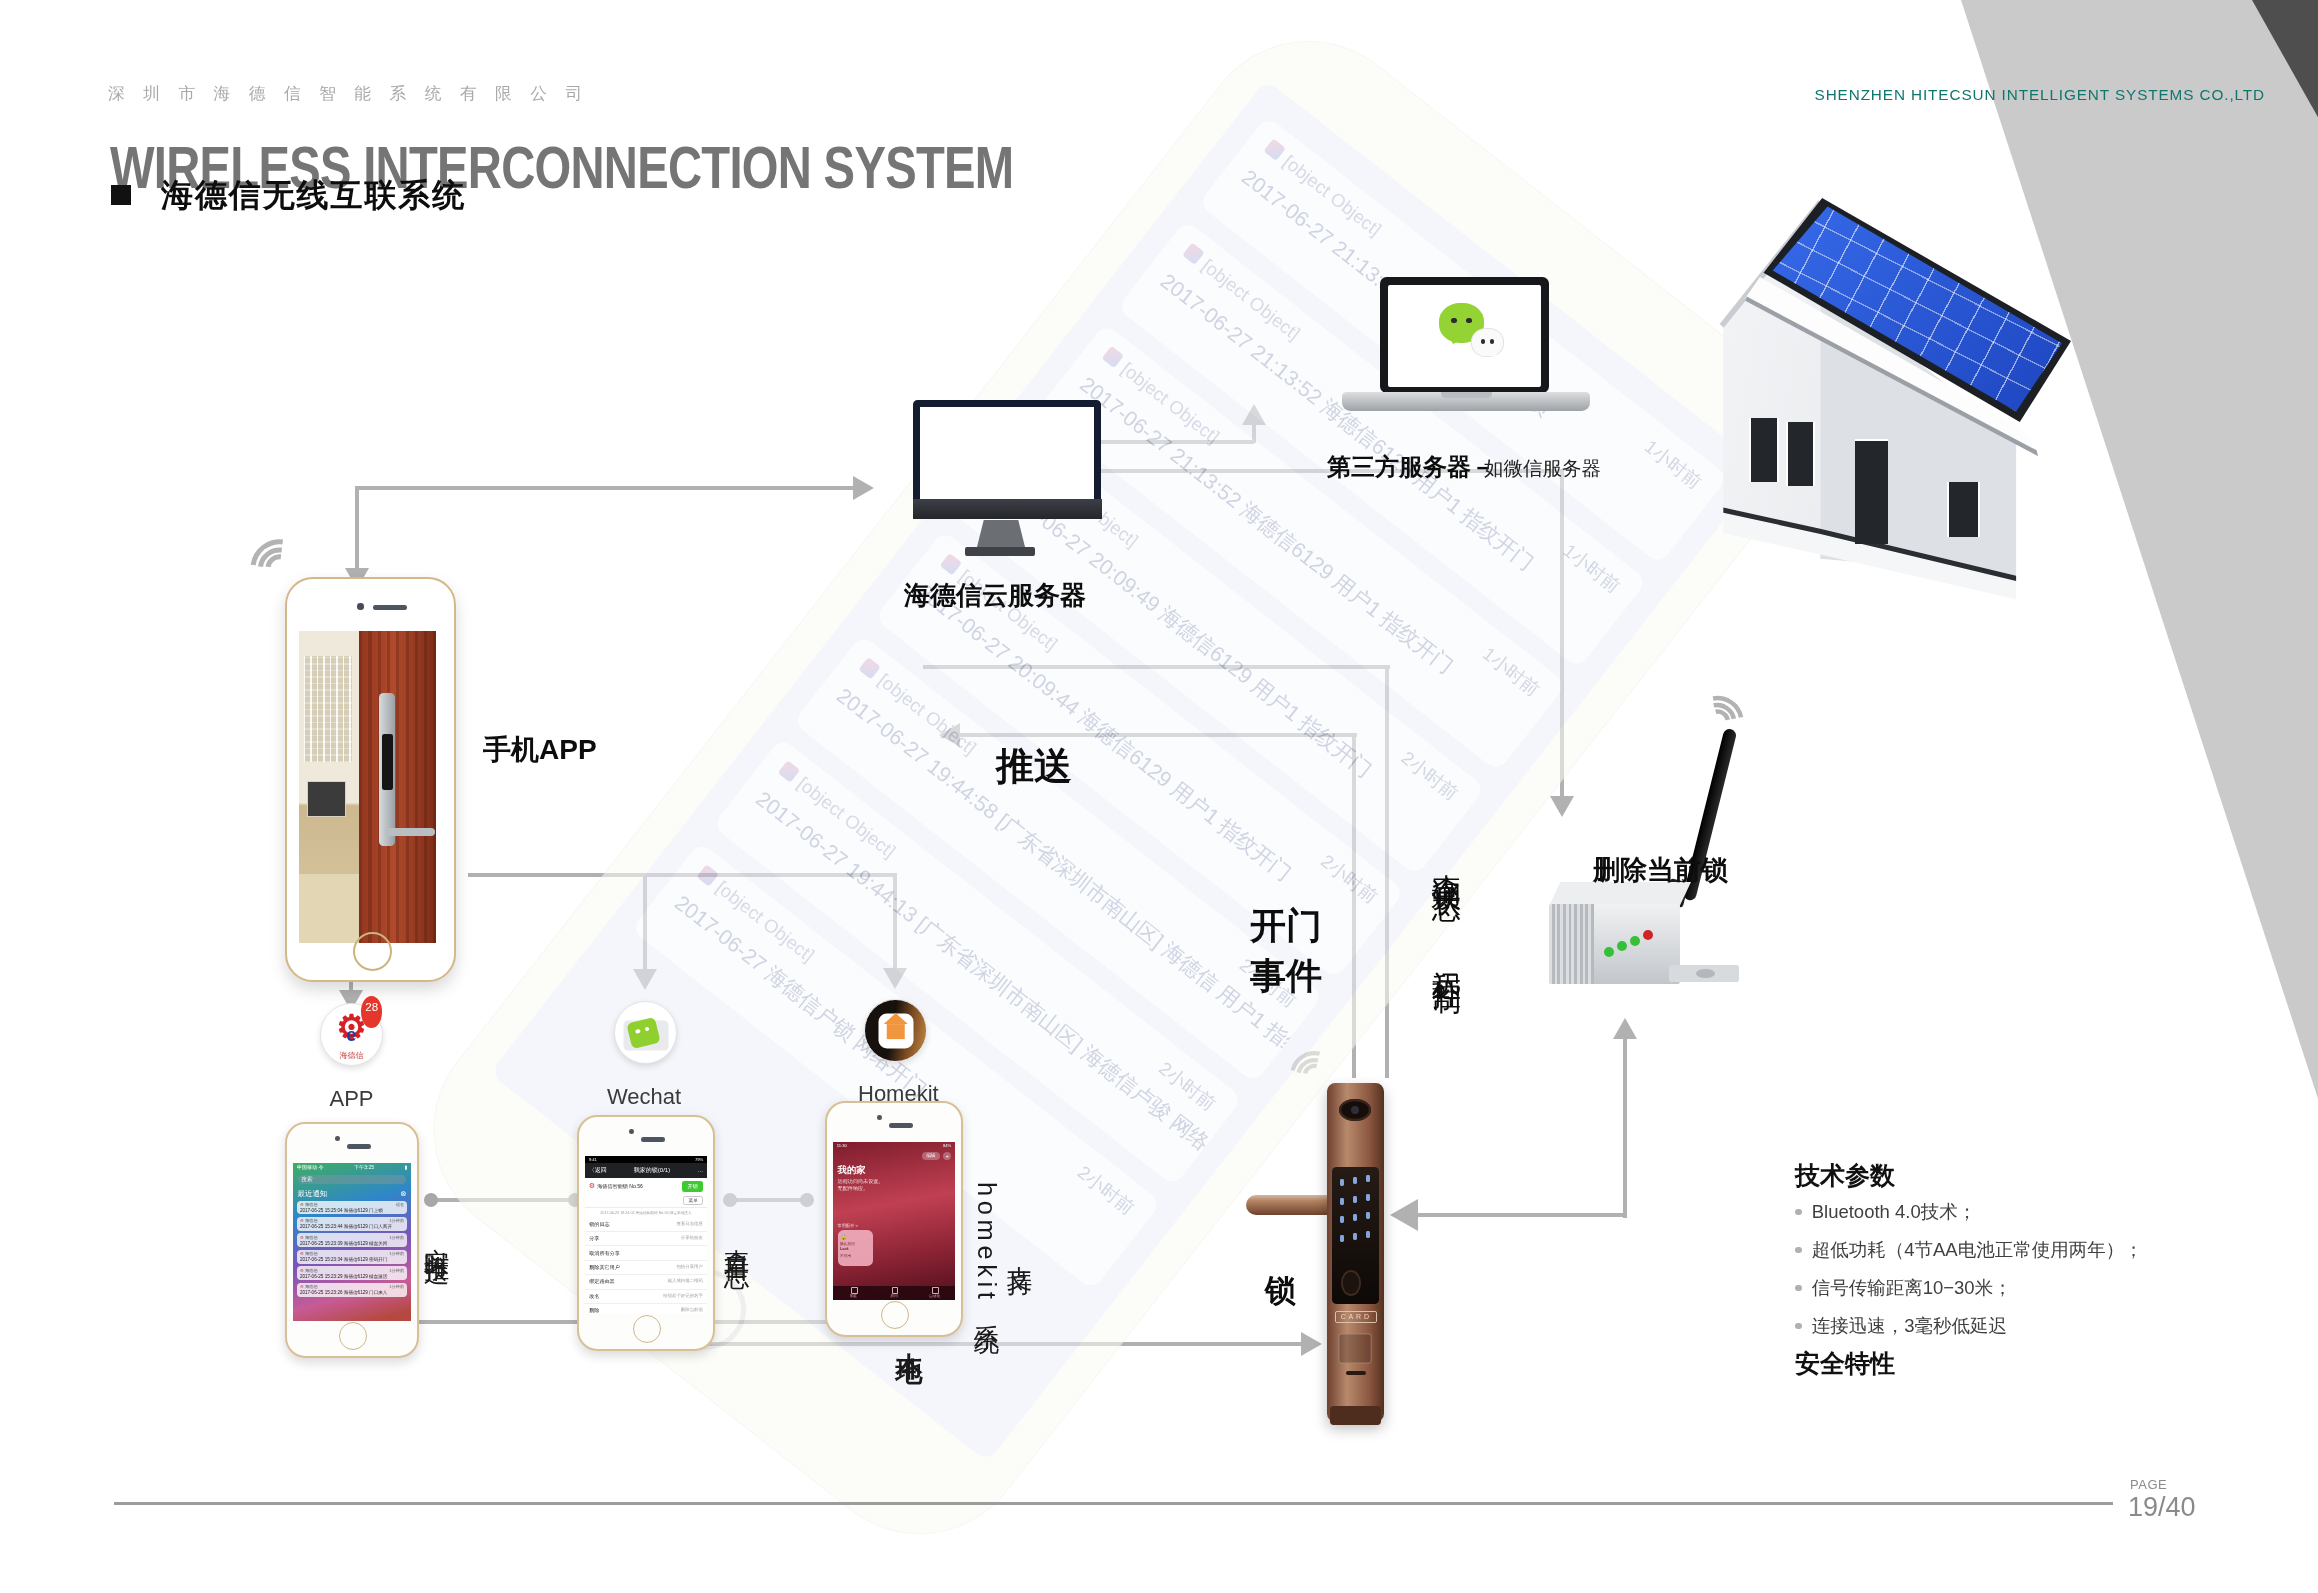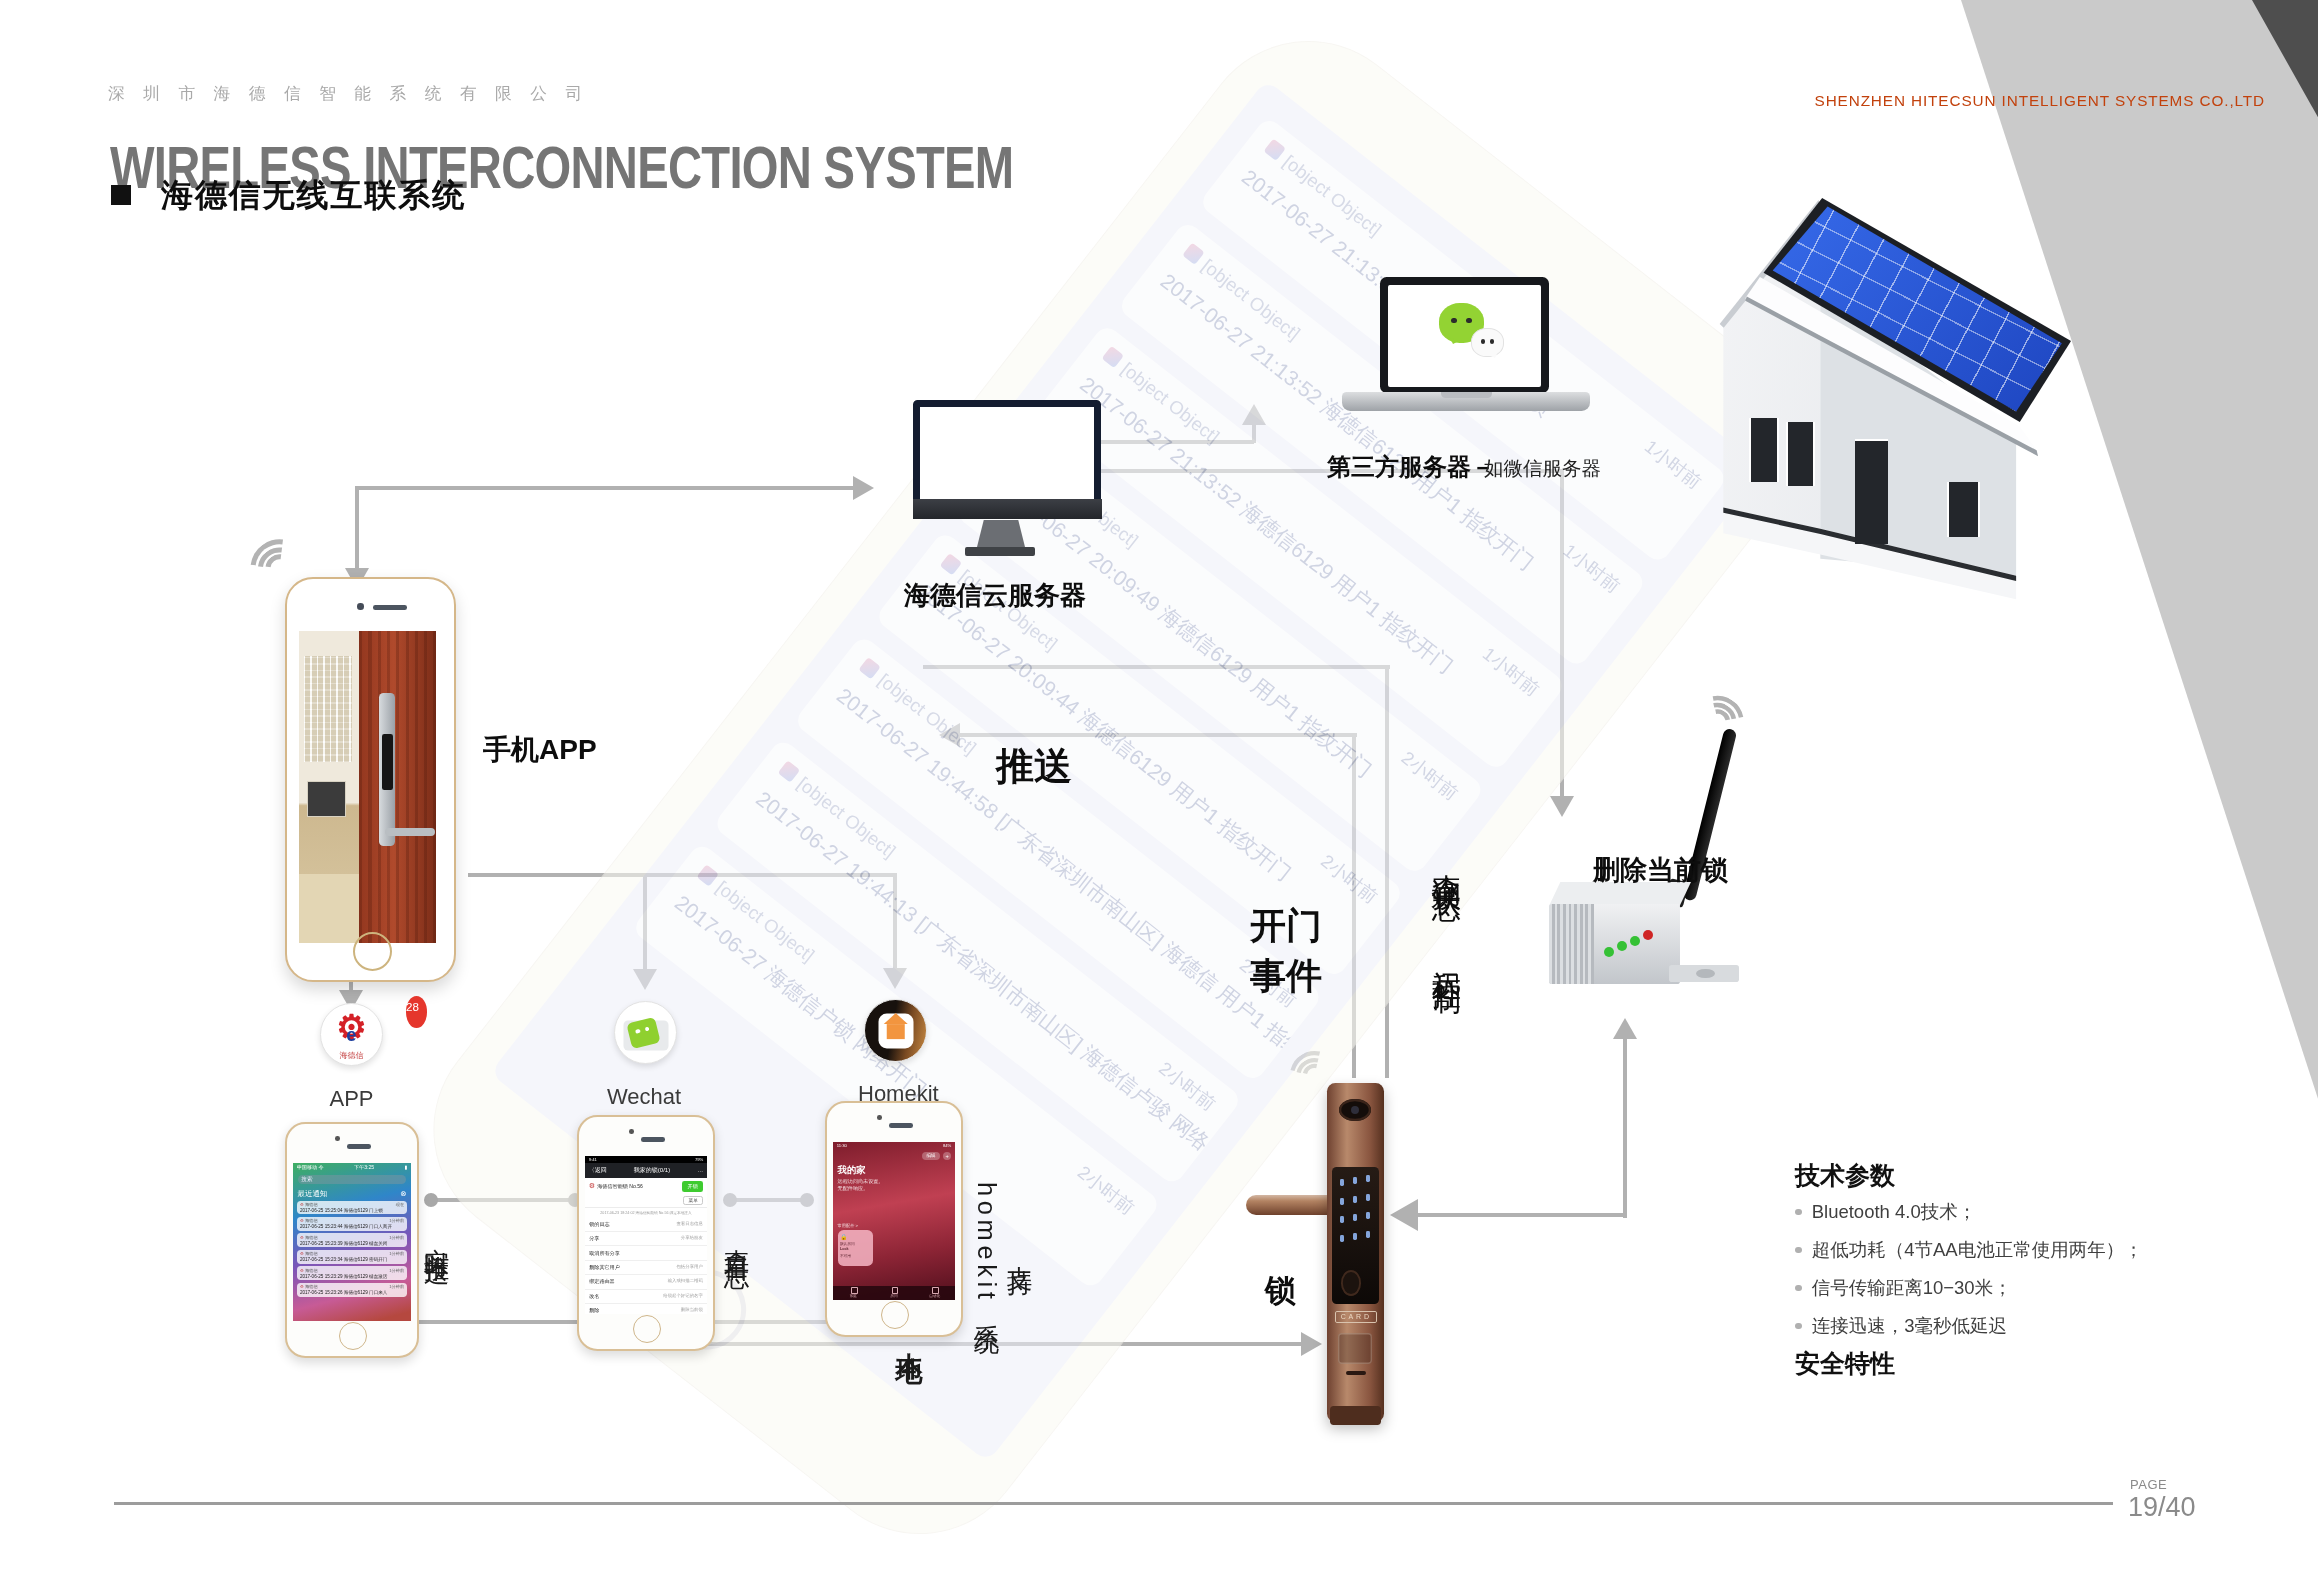--- a/index.html
+++ b/index.html
@@ -11,21 +11,21 @@
   .wedge{position:absolute;}
   .wedge-mid{left:2253px;top:297px;width:80px;height:909px;background:#a2a2a2;
      clip-path:polygon(0 0,100% 26%,100% 100%);}
   .wedge-light{left:1961px;top:0;width:372px;height:1145px;background:#cacaca;
      clip-path:polygon(0 0,100% 0,100% 100%);}
   .wedge-dark{left:2252px;top:0;width:81px;height:144px;background:#4e4e4e;
      clip-path:polygon(0 0,100% 0,100% 100%);}
 
   
   .co-cn{left:108px;top:82px;font-size:16.7px;color:#a9a9a9;letter-spacing:18.5px;white-space:nowrap;}
-  .co-en{right:68px;top:92px;font-size:15.3px;color:#c2410c;letter-spacing:0.9px;white-space:nowrap;z-index:5;}
+  .co-en{right:68px;top:86px;font-size:15.3px;color:#0f766e;letter-spacing:0.9px;white-space:nowrap;z-index:5;}
   .title-en{left:110px;top:134px;font-size:59px;font-weight:bold;color:#757575;letter-spacing:-0.9px;
             transform:scaleX(.80);transform-origin:left top;white-space:nowrap;}
   .title-sq{left:111px;top:185px;width:19.5px;height:19.5px;background:#111;}
   .title-cn{left:161px;top:174px;font-size:32px;font-weight:bold;color:#0d0d0d;letter-spacing:1.9px;white-space:nowrap;}
 
   
   .ln{position:absolute;background:#b1b1b1;}
   .dot{position:absolute;width:14px;height:14px;border-radius:50%;background:#a8a8a8;}
   .odot{position:absolute;width:17.6px;height:24px;border-radius:50%;background:#a3a3a3;}
   .ah{position:absolute;width:0;height:0;}
@@ -143,21 +143,21 @@
   .lock-handle{left:1246px;top:1195px;width:95px;height:20.4px;border-radius:10.2px;z-index:3;
      background:linear-gradient(180deg,#b3836293,#b38362 30%,#6e412c);}
 
   
   .cicon{position:absolute;width:61px;height:61px;border-radius:50%;background:#fff;border:0.9px solid #e3e3e3;
      box-shadow:0 2.8px 6.5px rgba(0,0,0,.12);z-index:4;overflow:hidden;text-align:center;}
   .cicon .gear{font-size:34px;line-height:46px;color:#d42127;font-weight:bold;}
   .cicon .ge{position:absolute;left:50%;top:19.5px;transform:translateX(-50%);font-size:18.5px;color:#1d3f9e;font-weight:bold;}
   .cicon .brand{position:absolute;left:0;right:0;bottom:3.7px;font-size:8px;color:#c23a3a;}
   .badge{position:absolute;width:21.3px;height:32px;border-radius:50%;background:#e5362c;color:#fff;font-size:11.6px;
-     line-height:21.3px;z-index:5;margin-left:45px;}
+     line-height:21.3px;text-align:center;z-index:5;}
   .cicon.hk{background:linear-gradient(100deg,#17110d 45%,#7a4a22 70%,#c98b43);}
   .hk-sq{position:absolute;left:50%;top:50%;transform:translate(-50%,-50%);width:35px;height:35px;border-radius:8.3px;background:#fff;}
   .hk-house{position:absolute;left:50%;top:50%;transform:translate(-50%,-46%);width:18.5px;height:15px;background:#f2953f;}
   .hk-house::before{content:'';position:absolute;left:-2.8px;top:-10.2px;border-left:12px solid transparent;
      border-right:12px solid transparent;border-bottom:11px solid #f2953f;}
   .wc-phone{position:absolute;left:16px;top:11px;width:30px;height:45px;background:#e8eaec;border-radius:4.6px;transform:rotate(-90deg);}
   .wc-g{position:absolute;left:14px;top:17.6px;width:29px;height:26px;background:#8fd02f;border-radius:5.6px;transform:rotate(-14deg);}
   .wc-g i{position:absolute;top:8.3px;width:4.2px;height:4.2px;border-radius:50%;background:#fff;}
   .wc-g i:nth-child(1){left:7.4px;}.wc-g i:nth-child(2){left:16.7px;}
   .icolbl{position:absolute;font-size:22px;color:#3a3a3a;text-align:center;z-index:4;}

